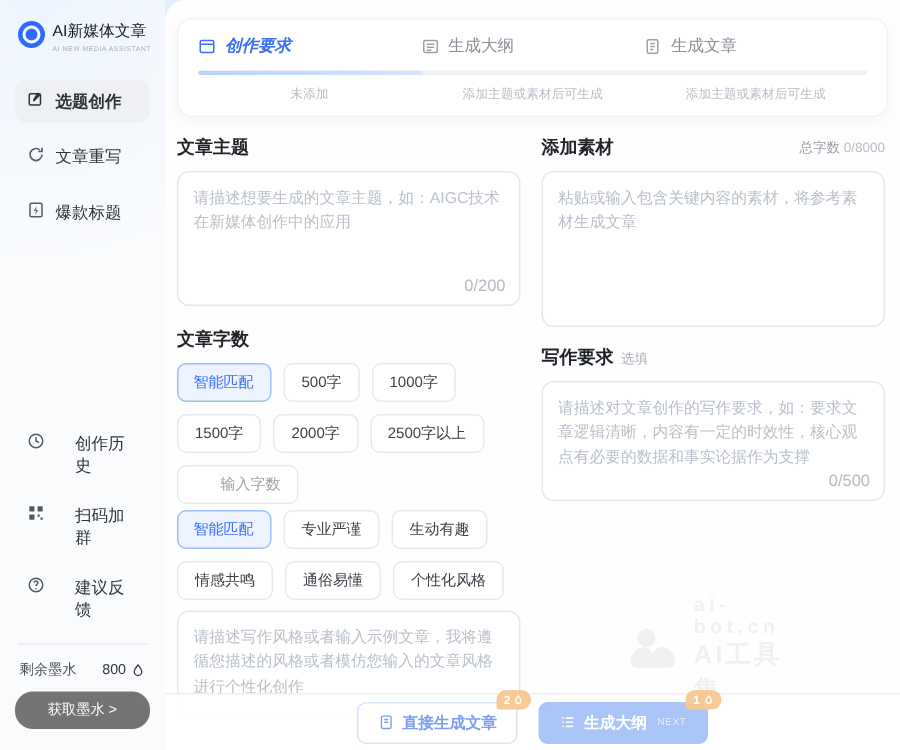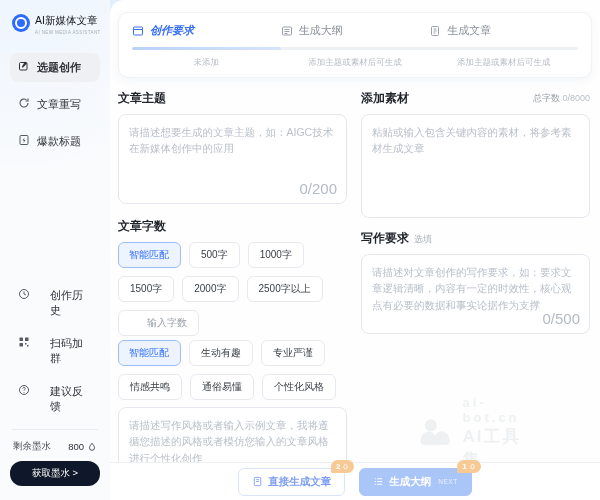--- a/index.html
+++ b/index.html
@@ -26,21 +26,21 @@
   .nav-item { display:flex; gap:7px; padding:7px 8px; border-radius:8px;
     font-size:11px; color:#30343a; margin-bottom:8px; cursor:pointer; }
   .nav-item.active { background:#eef0f3; font-weight:bold; }
   .nav-item svg { flex:none; }
   .sidebar-bottom { position:absolute; left:10px; right:10px; bottom:14px; }
   .sidebar-bottom .nav-item { margin-bottom:4px;gap:20px; }
   .ink-divider { border-top:1px solid #e8eaee; margin:8px 2px 10px; }
   .ink-row { display:flex; justify-content:space-between;
     font-size:9.5px; color:#4a4f57; padding:0 3px 8px; }
   .ink-amount { display:flex; align-items:center; gap:3px; color:#30343a; }
-  .get-ink-btn { display:block; width:100%; background:#0f172a; color:#fff; border:none;
+  .get-ink-btn { display:block; width:100%; background:#737373; color:#fff; border:none;
     border-radius:12px; font-size:9.5px; padding:6px 0; text-align:center; cursor:pointer;
     font-family:inherit; }
 
   
   .main { position:absolute; left:110px; top:0; right:0; bottom:0;
     background:#fefefe; border-radius:14px 0 0 0; }
 
   .stepper-card { margin:12px 8px 8px 8px; background:#fff; border:1px solid #f0f2f6;
     border-radius:10px; box-shadow:0 3px 10px rgba(40,70,120,.05); padding:10px 13px 8px; }
   .steps { display:flex; }
@@ -60,21 +60,21 @@
   .field-label { font-size:12px; font-weight:bold; color:#1f2329; }
   .label-suffix { font-size:9px; color:#aab0b8; margin-left:5px; font-weight:normal; }
   .label-meta { font-size:9px; color:#9aa0a8; }
   .label-meta .cnt { color:#b9bfc8; }
 
   .ta-wrap { position:relative; }
   textarea { width:100%; resize:none; border:1px solid #e4e8ee; border-radius:8px;
     background:#fff; padding:9px 10px; font-size:10.5px; line-height:1.55;
     font-family:inherit; color:#30343a; display:block; }
   textarea::placeholder { color:#b9c0c9; }
-  .ta-counter { position:absolute; right:10px; bottom:7px; font-size:15px; color:#b4bac3; }
+  .ta-counter { position:absolute; right:10px; bottom:7px; font-size:11px; color:#b4bac3; }
 
   .chips { display:flex; flex-wrap:wrap; gap:8px; margin-bottom:4px; }
   .chip { font-size:10px; color:#3b4046; background:#fff; border:1px solid #e6e9ee;
     border-radius:6px; padding:5px 11px; cursor:pointer; white-space:nowrap; }
   .chip.chip-selected { color:#3370ff; background:#edf3ff; border-color:#9fbdf9;padding-left:10px; }
   .chip.chip-muted { color:#9aa0a8;padding-left:28px; }
 
   .right-col { position:relative; }
   .watermark { position:absolute; left:50%; top:305px; transform:translateX(-50%);
     display:flex; align-items:center; gap:8px; opacity:.55; pointer-events:none; }
@@ -226,22 +226,22 @@
           <span class="chip">500字</span>
           <span class="chip">1000字</span>
           <span class="chip">1500字</span>
           <span class="chip">2000字</span>
           <span class="chip">2500字以上</span>
           <span class="chip chip-muted">输入字数</span>
         </div>
 
       <div class="chips">
           <span class="chip chip-selected">智能匹配</span>
+          <span class="chip">专业严谨</span>
           <span class="chip">生动有趣</span>
-          <span class="chip">专业严谨</span>
           <span class="chip">情感共鸣</span>
           <span class="chip">通俗易懂</span>
           <span class="chip">个性化风格</span>
         </div>
 
       <div class="ta-wrap" style="margin-top:7px">
         <textarea style="height: 72px;" placeholder="请描述写作风格或者输入示例文章，我将遵循您描述的风格或者模仿您输入的文章风格进行个性化创作"></textarea>
       </div>
     </div>
 

